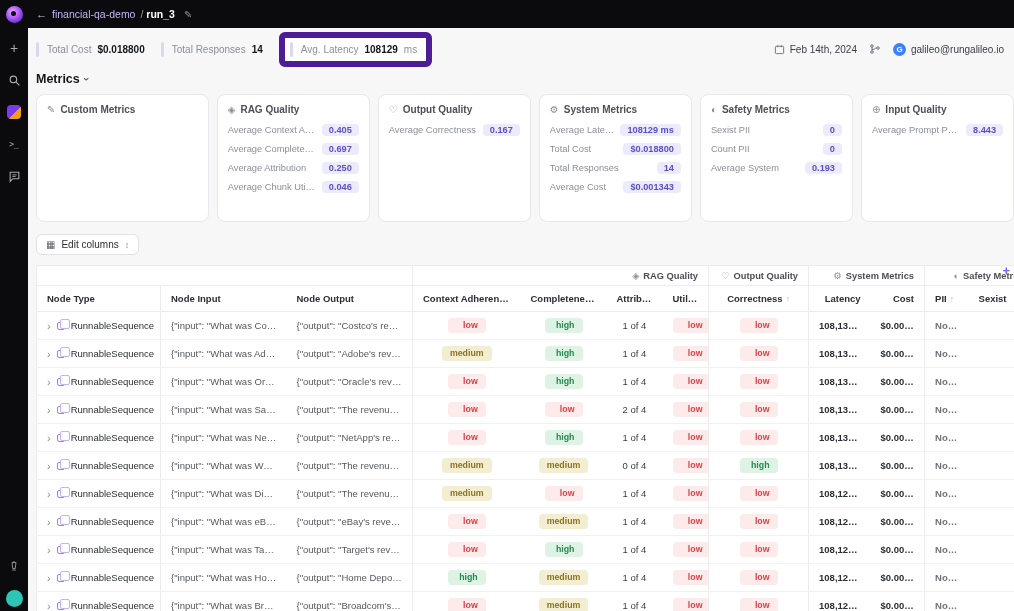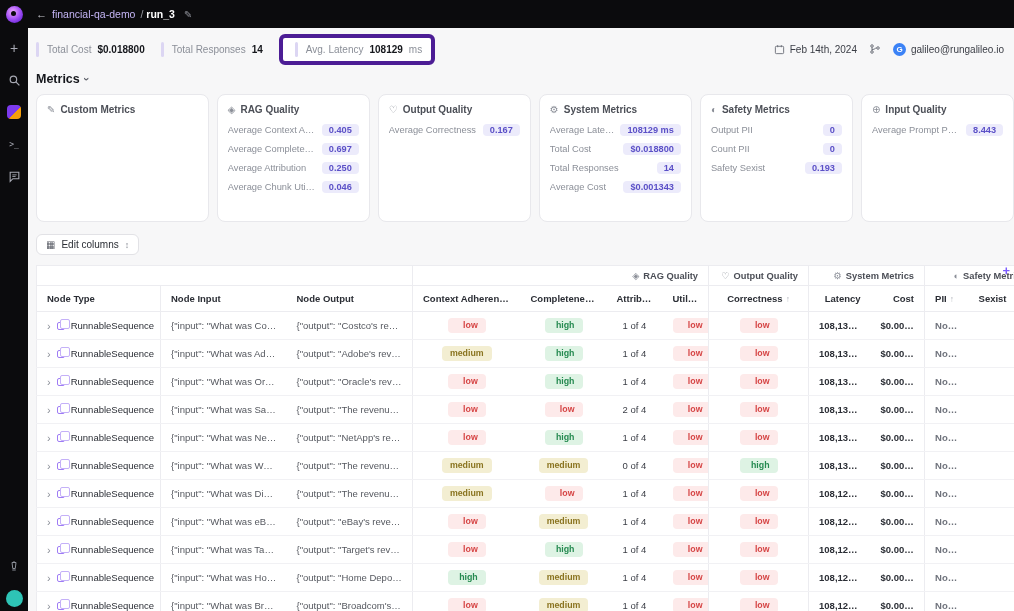--- a/index.html
+++ b/index.html
@@ -29,21 +29,21 @@
   
   .main { position:absolute; top:28px; left:28px; width:986px; height:583px; padding:8px 0 0 8px; }
 
   
   .statsbar { display:flex; align-items:center; gap:8px; height:26px; padding-right:10px; }
   .stat { display:flex; align-items:center; gap:6px; padding:3px 8px 3px 0; }
   .stat-bar { width:3px; height:15px; border-radius:2px; background:#dcd6f3; margin-right:2px; }
   .stat-label { color:#8b8f98; font-size:10px; white-space:nowrap; }
   .stat-value { color:#15171c; font-size:10px; font-weight:bold; white-space:nowrap; }
   .stat-unit { color:#8b8f98; font-size:10px; }
-  .stat.boxed { border:4px solid #4c1d95; border-radius:6px; background:#fff; padding:4px 9px 4px 12px; }
+  .stat.boxed { border:6px solid #4c1d95; border-radius:6px; background:#fff; padding:4px 9px 4px 5px; }
   .statsbar-right { margin-left:auto; display:flex; align-items:center; gap:12px; font-size:10px; color:#3a3d45; }
   .sb-item { display:flex; align-items:center; gap:5px; }
   .avatar { width:13px; height:13px; border-radius:50%; background:#3b82f6; color:#fff; font-size:8px; font-weight:bold; display:flex; align-items:center; justify-content:center; }
 
   
   .metrics-title { display:flex; align-items:center; gap:5px; font-size:12.5px; font-weight:bold; margin:10px 0 8px; cursor:pointer; }
   .chev-down { display:inline-block; transform:rotate(90deg); color:#5a5d66; font-size:11px; }
 
   .cards { display:flex; gap:8px; height:128px; padding-right:0; }
   .card { background:#fff; border:1px solid #e8e8ec; border-radius:8px; padding:9px 10px; flex:1; min-width:0; overflow:hidden; }
@@ -251,29 +251,29 @@
           </div>
         </div>
   </div>
       <div class="card">
     <div class="card-head">
       <span class="card-icon">◐</span>
       <span class="card-title">Safety Metrics</span>
     </div>
     <div class="card-body">
           <div class="card-row">
-            <span class="row-label">Output PII</span>
+            <span class="row-label">Sexist PII</span>
             <span class="metric-badge">0</span>
           </div>
           <div class="card-row">
             <span class="row-label">Count PII</span>
             <span class="metric-badge">0</span>
           </div>
           <div class="card-row">
-            <span class="row-label">Safety Sexist</span>
+            <span class="row-label">Average System</span>
             <span class="metric-badge">0.193</span>
           </div>
         </div>
   </div>
       <div class="card">
     <div class="card-head">
       <span class="card-icon">⊕</span>
       <span class="card-title">Input Quality</span>
     </div>
     <div class="card-body">

